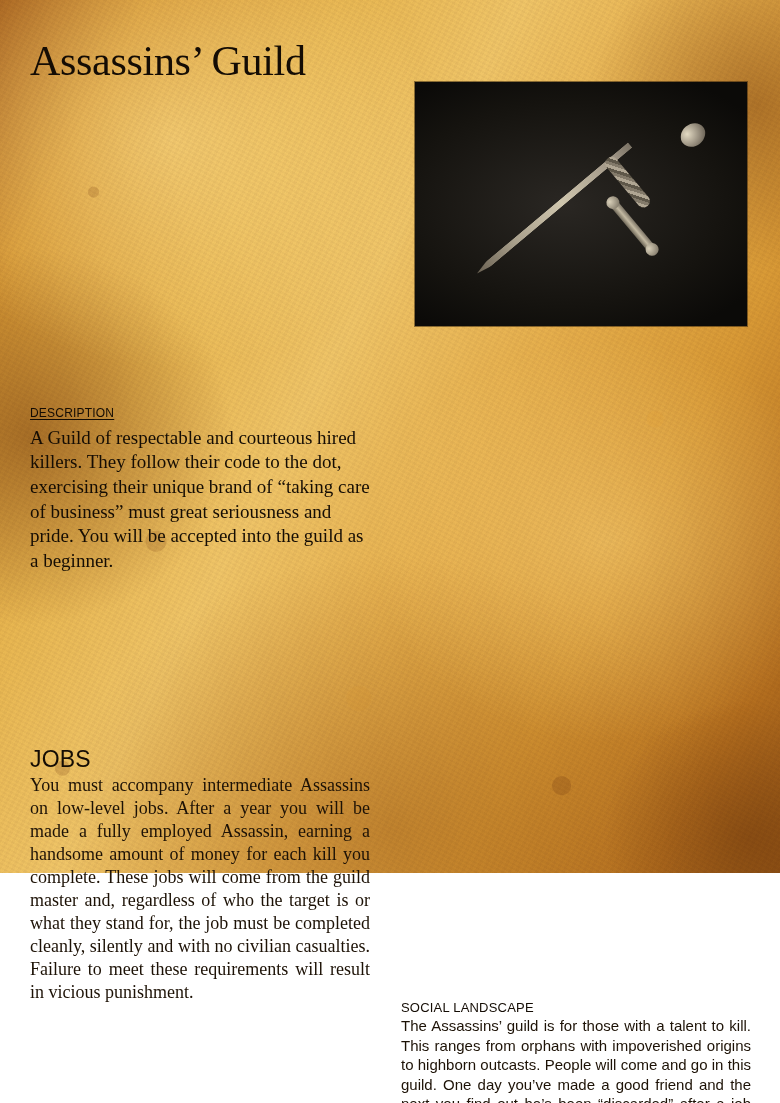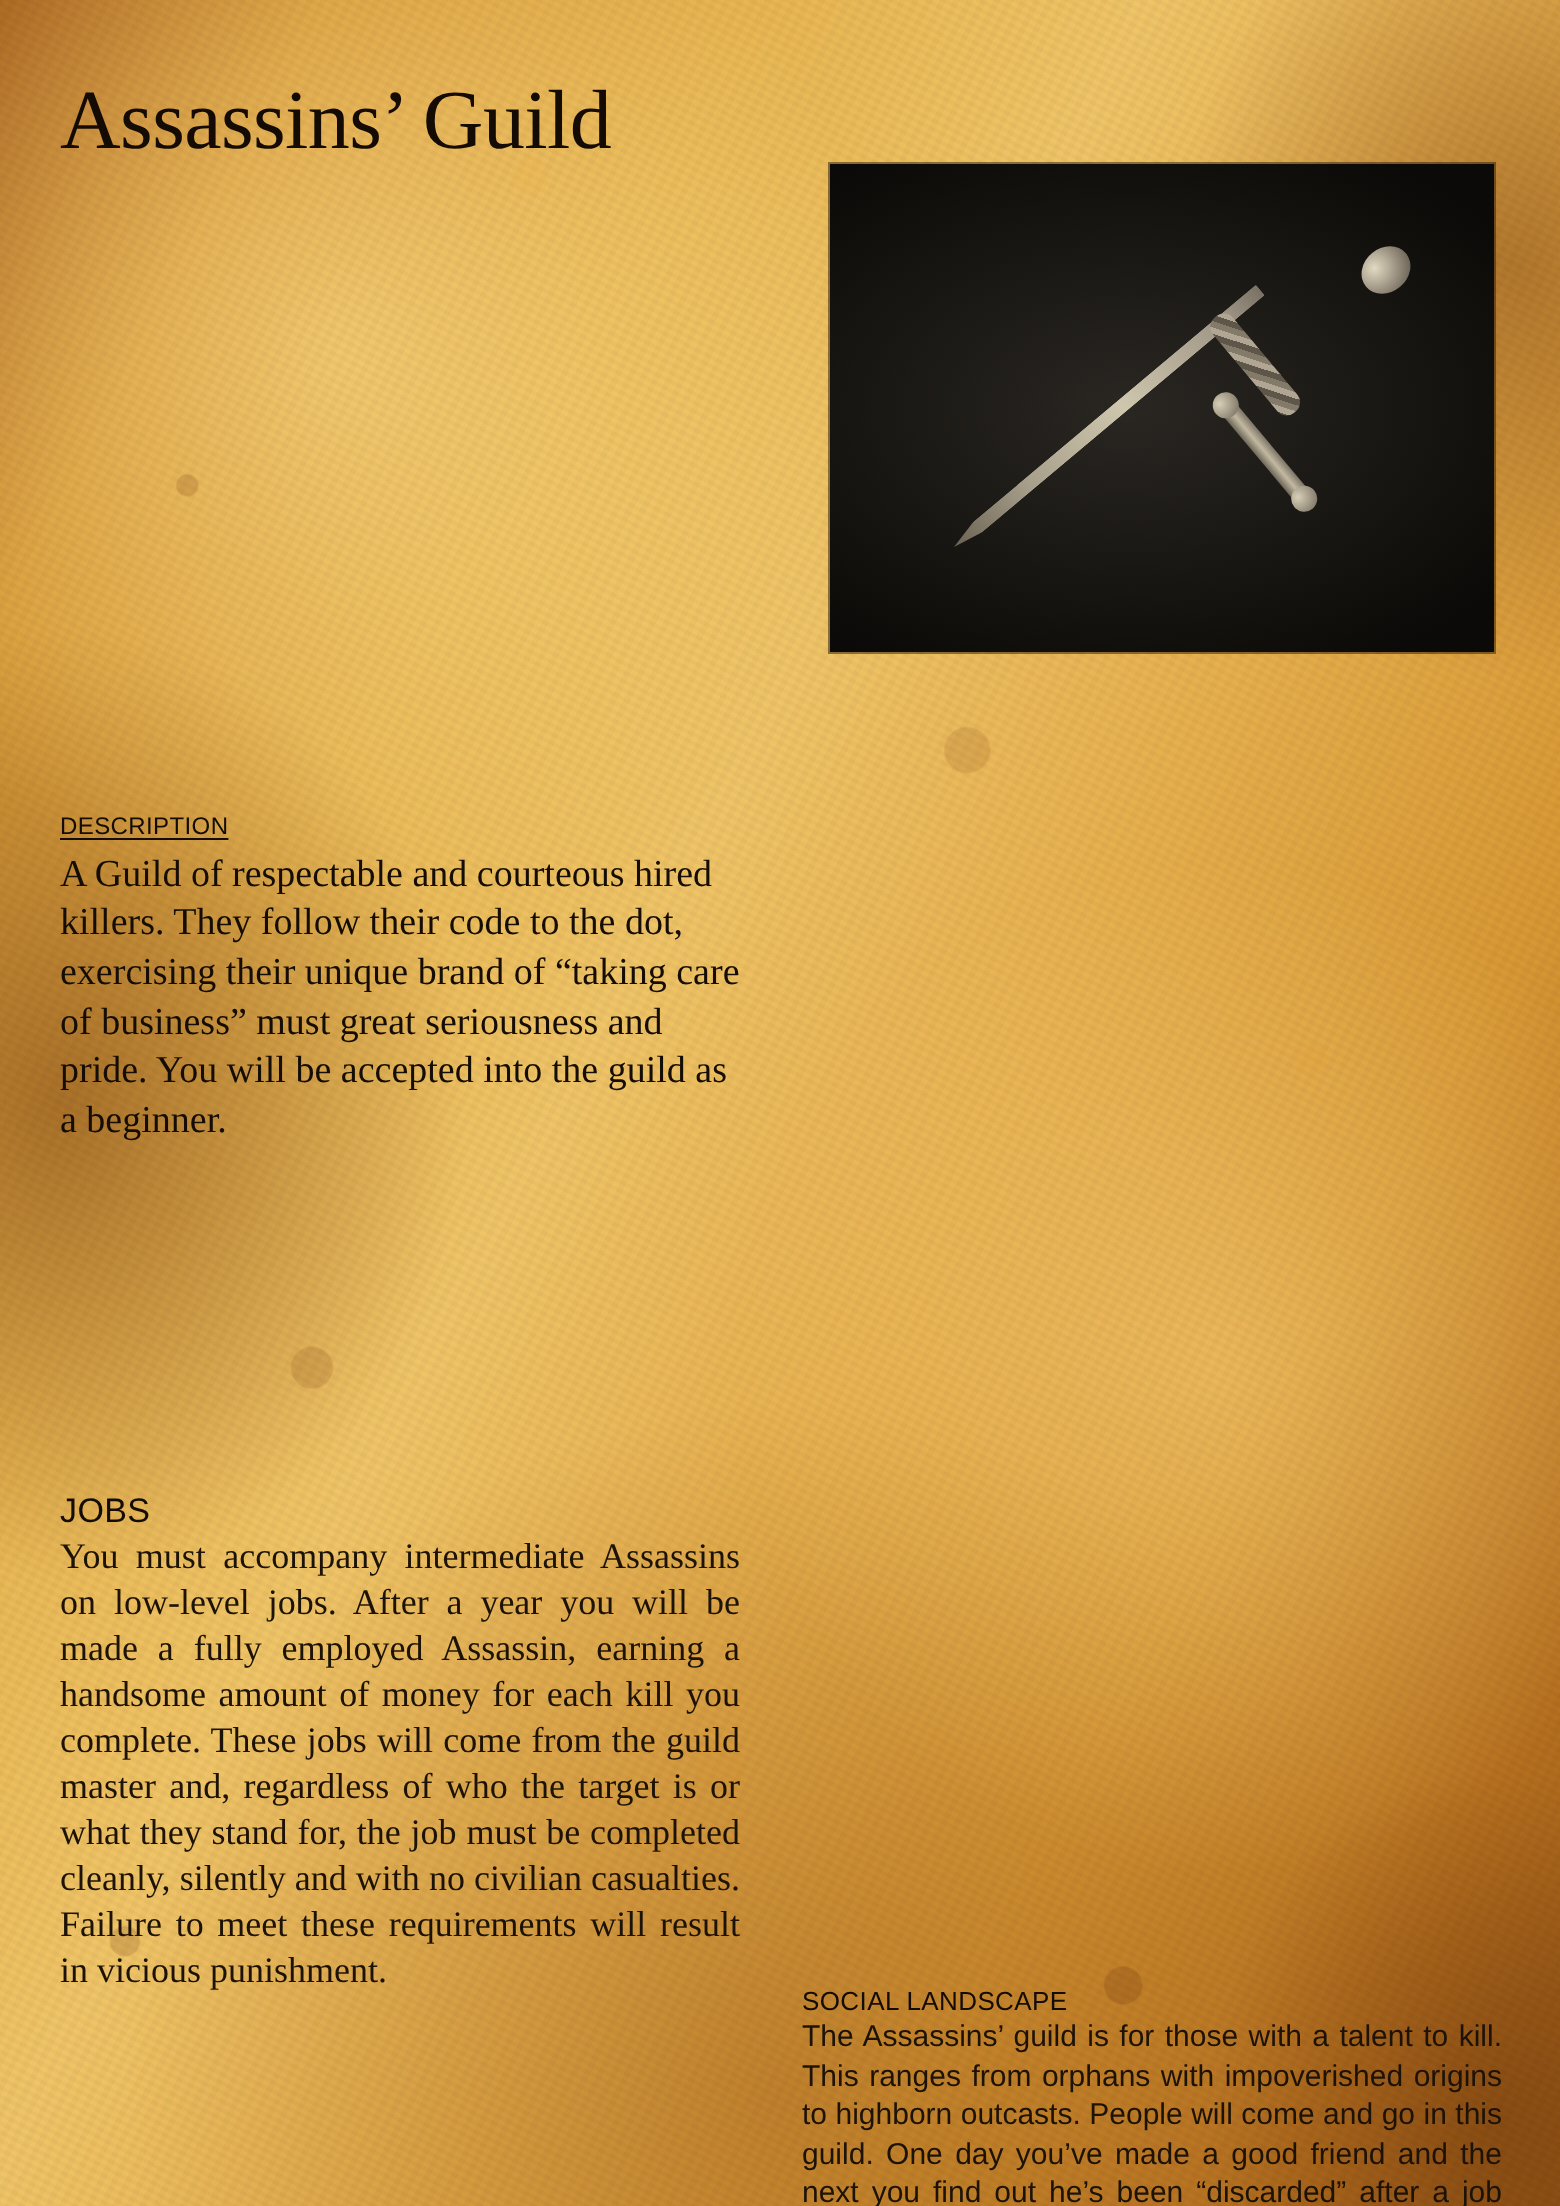--- a/index.html
+++ b/index.html
@@ -2,21 +2,21 @@
 <html><head>
 <meta charset="utf-8">
 <style>
   html,body{margin:0;padding:0;}
   body{
     width:780px;height:1103px;overflow:hidden;
     font-family:"Liberation Sans", sans-serif;
     color:#1d1206;
   }
   #page{
-    position:relative;width:780px;height:1103px;box-sizing:border-box;
+    position:relative;width:780px;height:873px;box-sizing:border-box;
     background:
       radial-gradient(ellipse 55% 42% at 22% 16%, rgba(255,228,150,.55), rgba(255,228,150,0) 62%),
       radial-gradient(ellipse 48% 36% at 78% 62%, rgba(255,223,140,.42), rgba(255,223,140,0) 64%),
       radial-gradient(ellipse 60% 45% at 50% 95%, rgba(150,86,22,.42), rgba(150,86,22,0) 70%),
       radial-gradient(ellipse 36% 30% at 4% 50%, rgba(120,62,14,.55), rgba(120,62,14,0) 72%),
       radial-gradient(ellipse 30% 26% at 97% 12%, rgba(126,66,16,.50), rgba(126,66,16,0) 72%),
       radial-gradient(ellipse 26% 22% at 96% 96%, rgba(110,56,12,.52), rgba(110,56,12,0) 72%),
       linear-gradient(118deg,#a8631e 0%,#d79a36 12%,#e8b853 28%,#efc66a 42%,#e6b14f 58%,#d89a36 74%,#b5701f 90%,#9a5a18 100%);
     padding:0;
   }
@@ -55,21 +55,21 @@
   p{margin:0;}
 
   .desc{
     left:30px;top:120px;width:345px;
     font-family:"Liberation Serif", serif;
     font-size:19px;line-height:1.30;color:#150d04;
   }
   .desc h2.hdr{font-size:12px;font-family:"Liberation Sans",sans-serif;margin-bottom:4px;}
 
   .jobs{left:30px;top:292px;width:340px;}
-  .jobs h2.hdr{font-size:17px;}
+  .jobs h2.hdr{font-size:23px;}
   .jobs p{font-size:18px;line-height:1.28;text-align:justify;font-family:Liberation Serif, serif;}
 
   .social{left:401px;top:288px;width:350px;}
   .social h2.hdr{font-size:13px;}
   .social p{font-size:15px;line-height:1.30;text-align:justify;}
 
   
   .photo{position:absolute;z-index:3;overflow:hidden;}
   .dagger{left:415px;top:40px;width:332px;height:244px;
     background:

